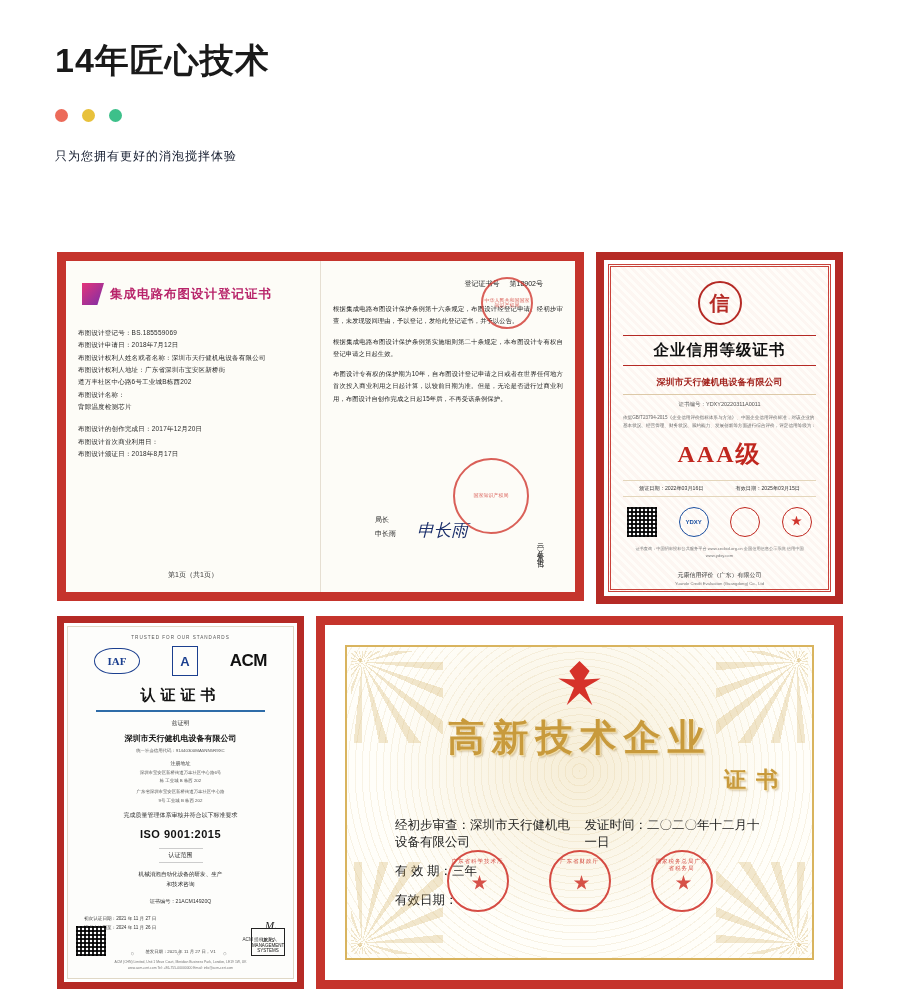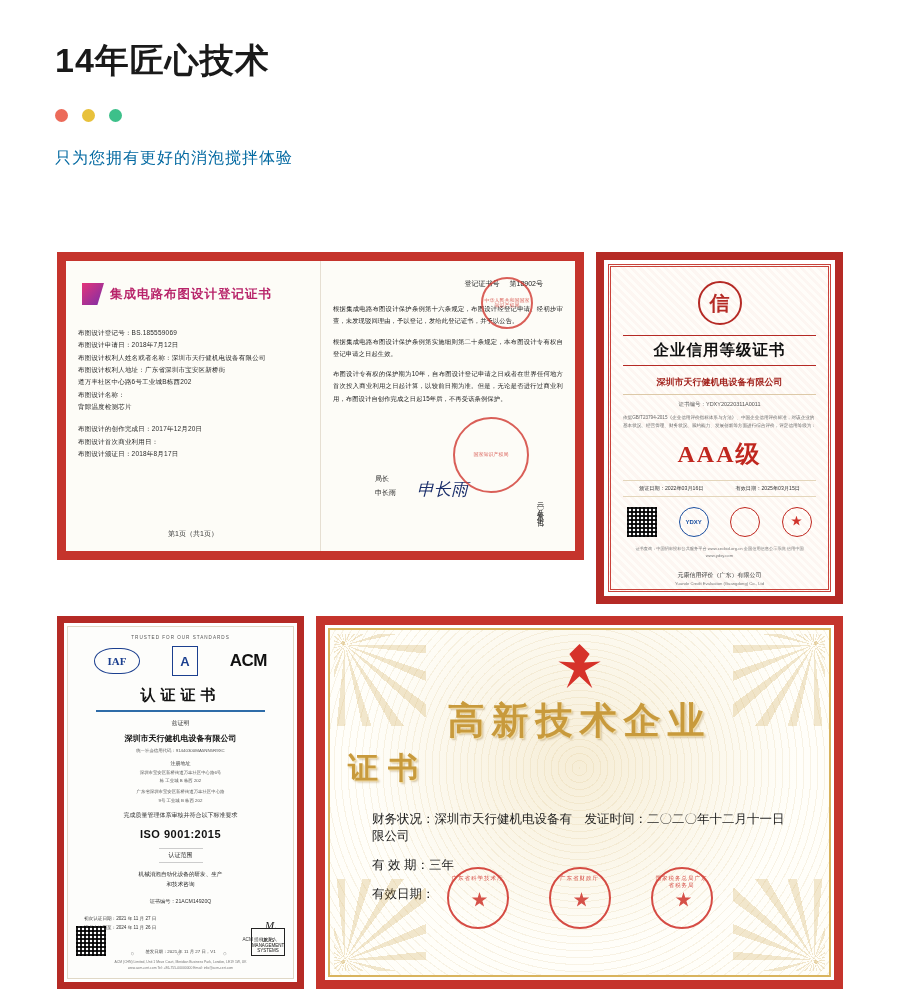--- a/index.html
+++ b/index.html
@@ -27,41 +27,41 @@
     letter-spacing: 1px;
   }
   .subline .gap { display: inline-block; width: 22px; }
   .dots { margin-top: 28px; display: flex; gap: 14px; }
   .dot { width: 13px; height: 13px; border-radius: 50%; }
   .dot.red { background: #ec6b5a; }
   .dot.yellow { background: #e8c13b; }
   .dot.green { background: #3dc08a; }
   .tagline {
     margin-top: 26px;
-    font-size: 16px;
-    color: #0369a1;
+    font-size: 12px;
+    color: #0f172a;
     letter-spacing: 1px;
   }
 
   
   .grid {
     position: absolute;
     left: 57px; top: 252px;
     width: 786px;
   }
   .row { display: flex; gap: 12px; margin-bottom: 12px; }
 
   .cert {
     position: relative;
     overflow: hidden;
   }
 
   
   .cert-1 {
-    width: 527px; height: 308px;
+    width: 527px; height: 349px;
     background: #ffffff;
     border: 9px solid #c5342c;
   }
   .c1-inner {
     position: absolute; inset: 0;
     background: #fdfcf7;
     display: flex;
   }
   .c1-page { position: relative; flex: 1; padding: 14px 12px; }
   .c1-page.left { border-right: 1px solid #e6dfd2; }
@@ -286,27 +286,27 @@
   .c3-foottext { margin-top: 4px; font-size: 3.4px; color: #777; line-height: 1.7; }
 
   
   .cert-4 {
     width: 527px; height: 373px;
     border: 9px solid #c5342c;
     background: #fff;
   }
   .c4-inner {
     position: absolute; inset: 0;
-    margin: 3px;
+    margin: 20px;
     background:
       radial-gradient(ellipse at 50% 38%, rgba(214,178,92,0.22) 0%, rgba(255,255,255,0) 62%),
       repeating-radial-gradient(circle at 50% 40%, rgba(198,160,80,0.12) 0 1px, transparent 1px 7px),
       #fffef9;
     border: 2px solid #d9b45e;
-    padding: 12px 18px;
+    padding: 12px 24px;
   }
   .c4-corner {
     position: absolute; width: 92px; height: 92px;
     background:
       radial-gradient(circle at 10% 10%, rgba(205,165,78,0.55) 0 2px, transparent 2px),
       repeating-conic-gradient(from 0deg at 12% 12%, rgba(205,165,78,0.35) 0 6deg, transparent 6deg 18deg);
     opacity: 0.75;
   }
   .c4-corner.tl { left: 4px; top: 4px; }
   .c4-corner.tr { right: 4px; top: 4px; transform: scaleX(-1); }
@@ -322,22 +322,22 @@
     clip-path: polygon(50% 0%, 72% 22%, 60% 40%, 96% 38%, 62% 58%, 78% 96%, 50% 70%, 22% 96%, 38% 58%, 4% 38%, 40% 40%, 28% 22%);
   }
   .c4-title {
     margin-top: 6px; text-align: center;
     font-size: 37px; font-weight: bold; letter-spacing: 7px;
     color: #c89a3c;
     font-family: "Liberation Serif", serif;
     text-shadow: 1px 1px 0 #f0dca8, 2px 2px 2px rgba(140,100,30,0.35);
   }
   .c4-title2 {
-    margin-top: 2px; text-align: left;
-    font-size: 30px; font-weight: bold; letter-spacing: 10px;
+    margin-top: 2px; text-align: right;
+    font-size: 22px; font-weight: bold; letter-spacing: 10px;
     color: #c89a3c;
     font-family: Liberation Sans, sans-serif;
     text-shadow: 1px 1px 0 #f0dca8, 2px 2px 2px rgba(140,100,30,0.35);
   }
   .c4-fields {
     margin-top: 22px; padding: 0 24px;
     display: grid; grid-template-columns: 1fr 1fr;
     row-gap: 12px; column-gap: 10px;
     font-size: 12.5px; color: #1c1c1c;
   }
@@ -519,21 +519,21 @@
           <span class="c4-corner tl"></span>
           <span class="c4-corner tr"></span>
           <span class="c4-corner bl"></span>
           <span class="c4-corner br"></span>
 
           <div class="c4-emblem"></div>
           <div class="c4-title">高新技术企业</div>
           <div class="c4-title2">证书</div>
 
           <div class="c4-fields">
-            <div><span>财务状况：</span><span>深圳市天行健机电设备有限公司</span></div>
+            <div><span>经初步审查：</span><span>深圳市天行健机电设备有限公司</span></div>
             <div><span>发证时间：</span><span>二〇二〇年十二月十一日</span></div>
             <div><span>有 效 期：</span><span>三年</span></div>
             <div class="full"><span>有效日期：</span><span></span></div>
           </div>
 
           <div class="c4-seals">
             <span class="c4-seal">
               <span class="c4-seal-label">广东省科学技术厅</span>
               <span class="seal-star"></span>
             </span>

